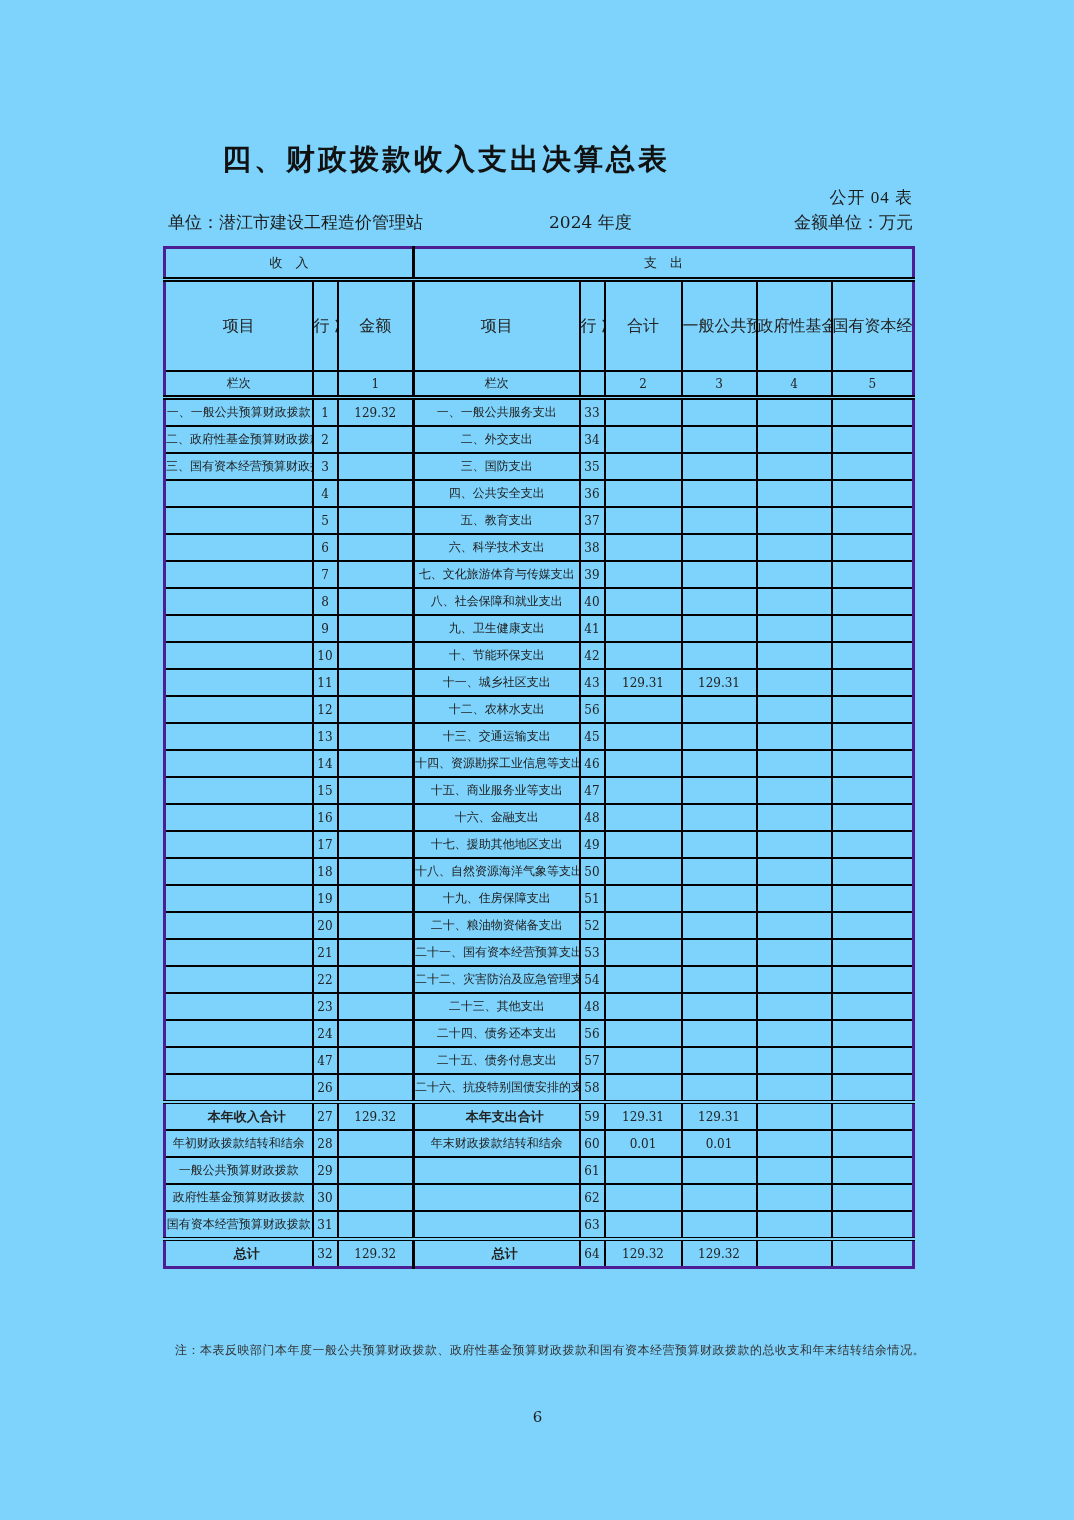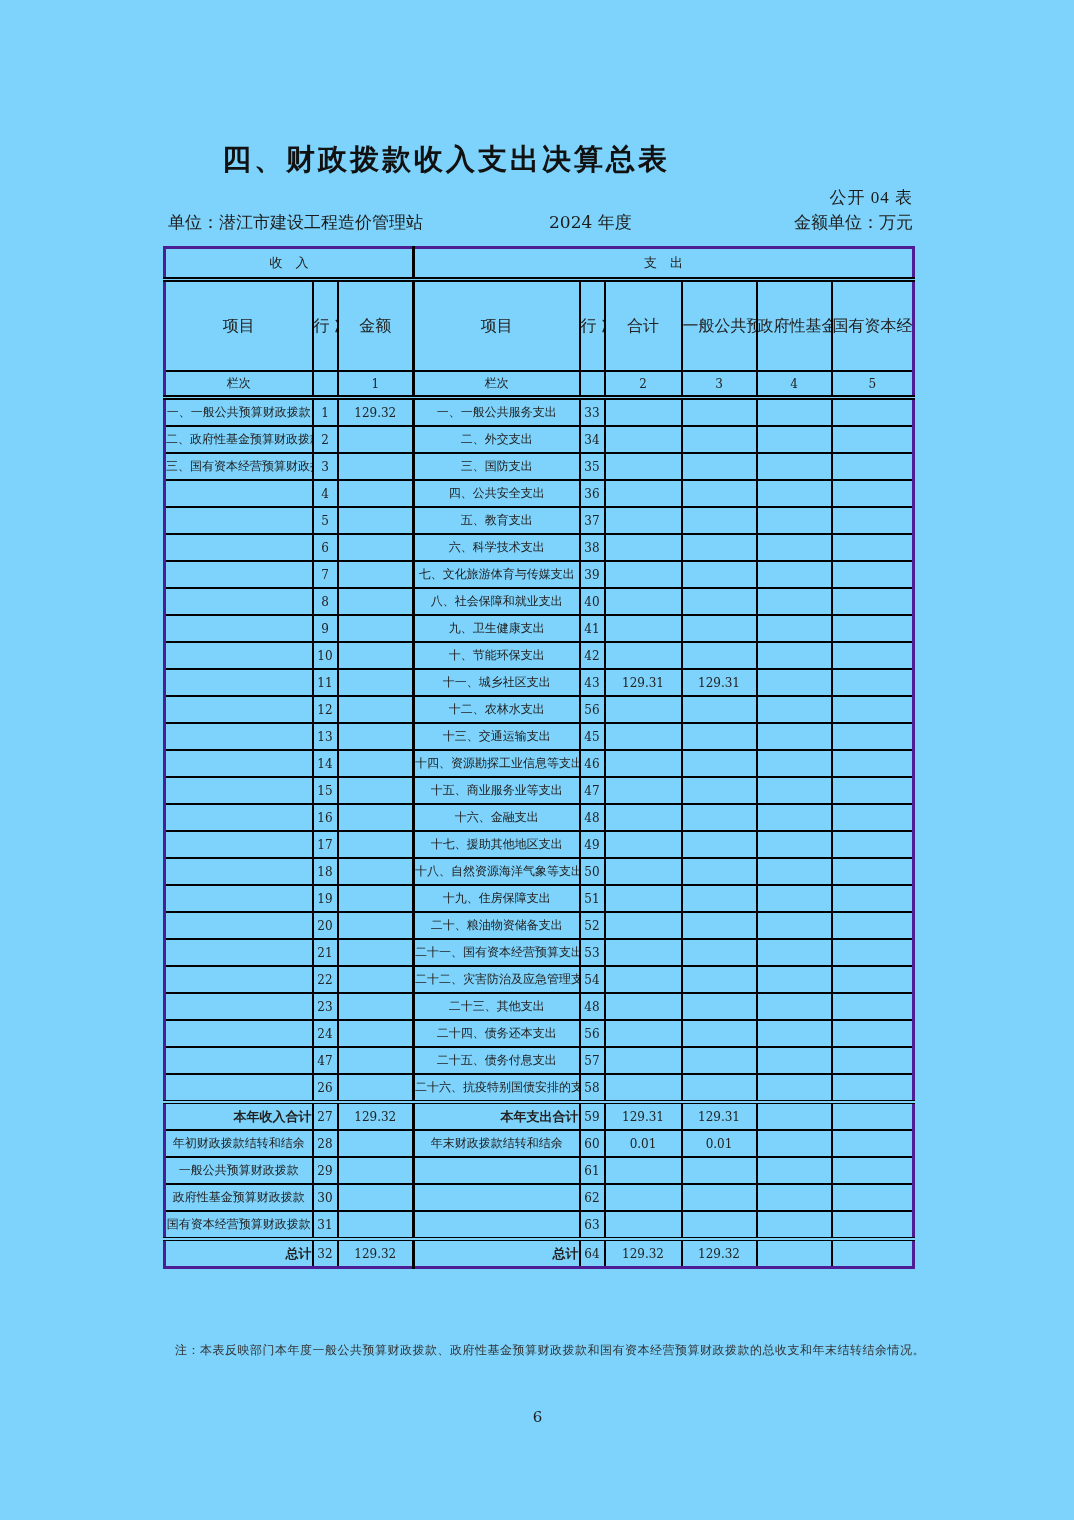--- a/index.html
+++ b/index.html
@@ -47,21 +47,21 @@
   th.vert{white-space:pre-line;line-height:2.8;}
   tr.lanci th{height:23px;border-bottom:5px double #000;}
   tbody td{height:25px;}
   td.item{text-align:left;padding-left:8px;}
   td.no{text-align:center;}
   td.amt{text-align:right;padding-right:10px;}
   td.indent{padding-left:20px;}
   .div-left{border-left:3px solid #000 !important;}
   tr.sep td{border-top:4px double #000;}
   tr.bold td.item{
-    text-align:right;padding-left:16px;font-weight:700;font-size:13px;
+    text-align:center;padding-left:16px;font-weight:700;font-size:13px;
     font-family:"DejaVu Sans","Liberation Sans",sans-serif;
   }
 
   .note{
     position:absolute;left:175px;top:1342px;width:770px;
     font-size:12px;letter-spacing:0.5px;color:#333;
   }
   .page-number{
     position:absolute;left:163px;top:1408px;width:749px;
     text-align:center;font-size:15px;color:#222;

